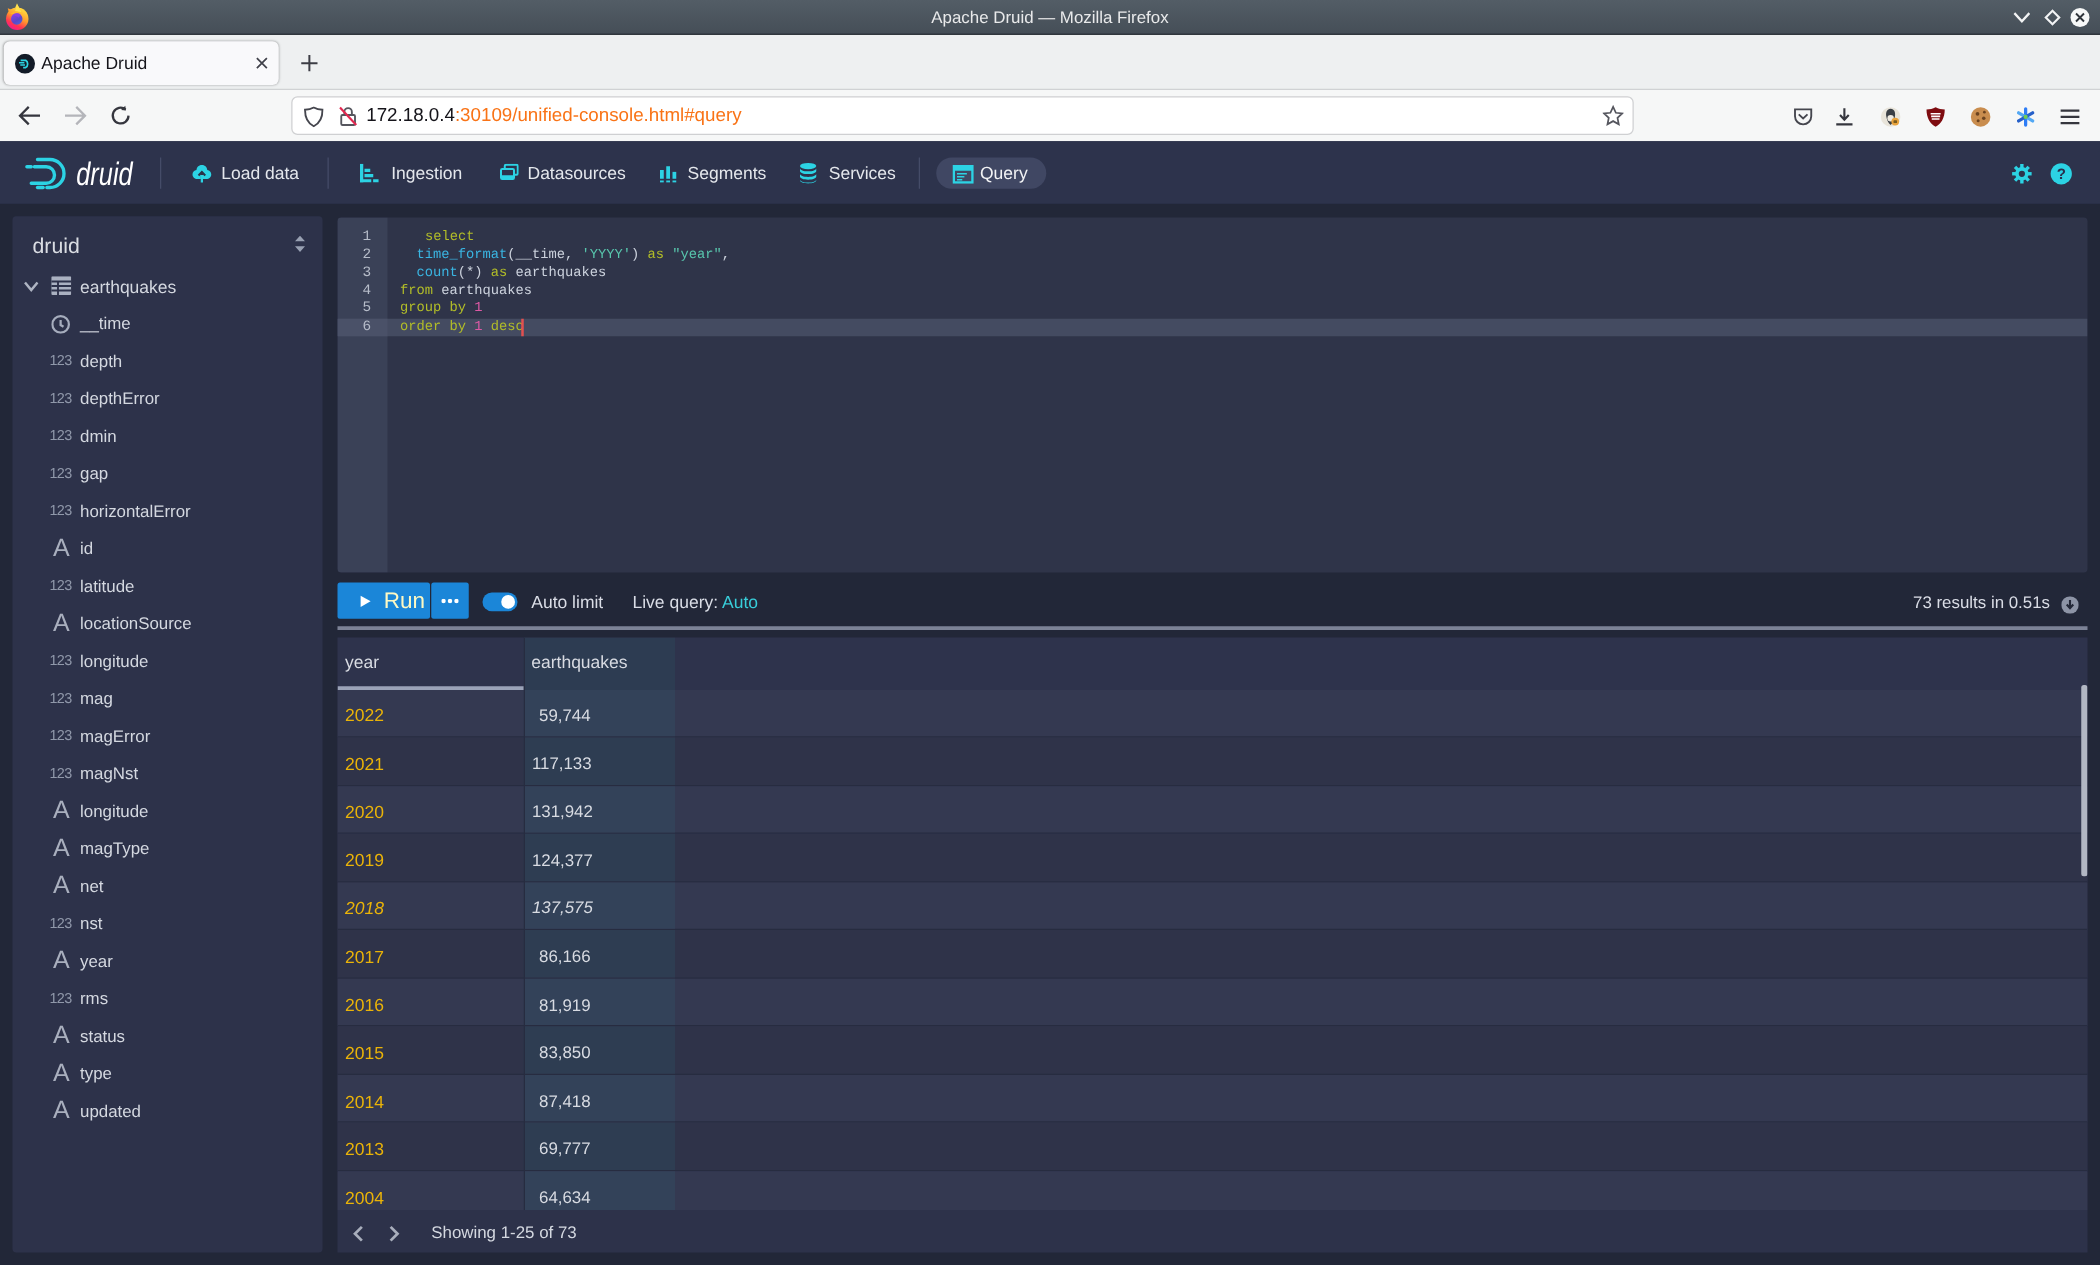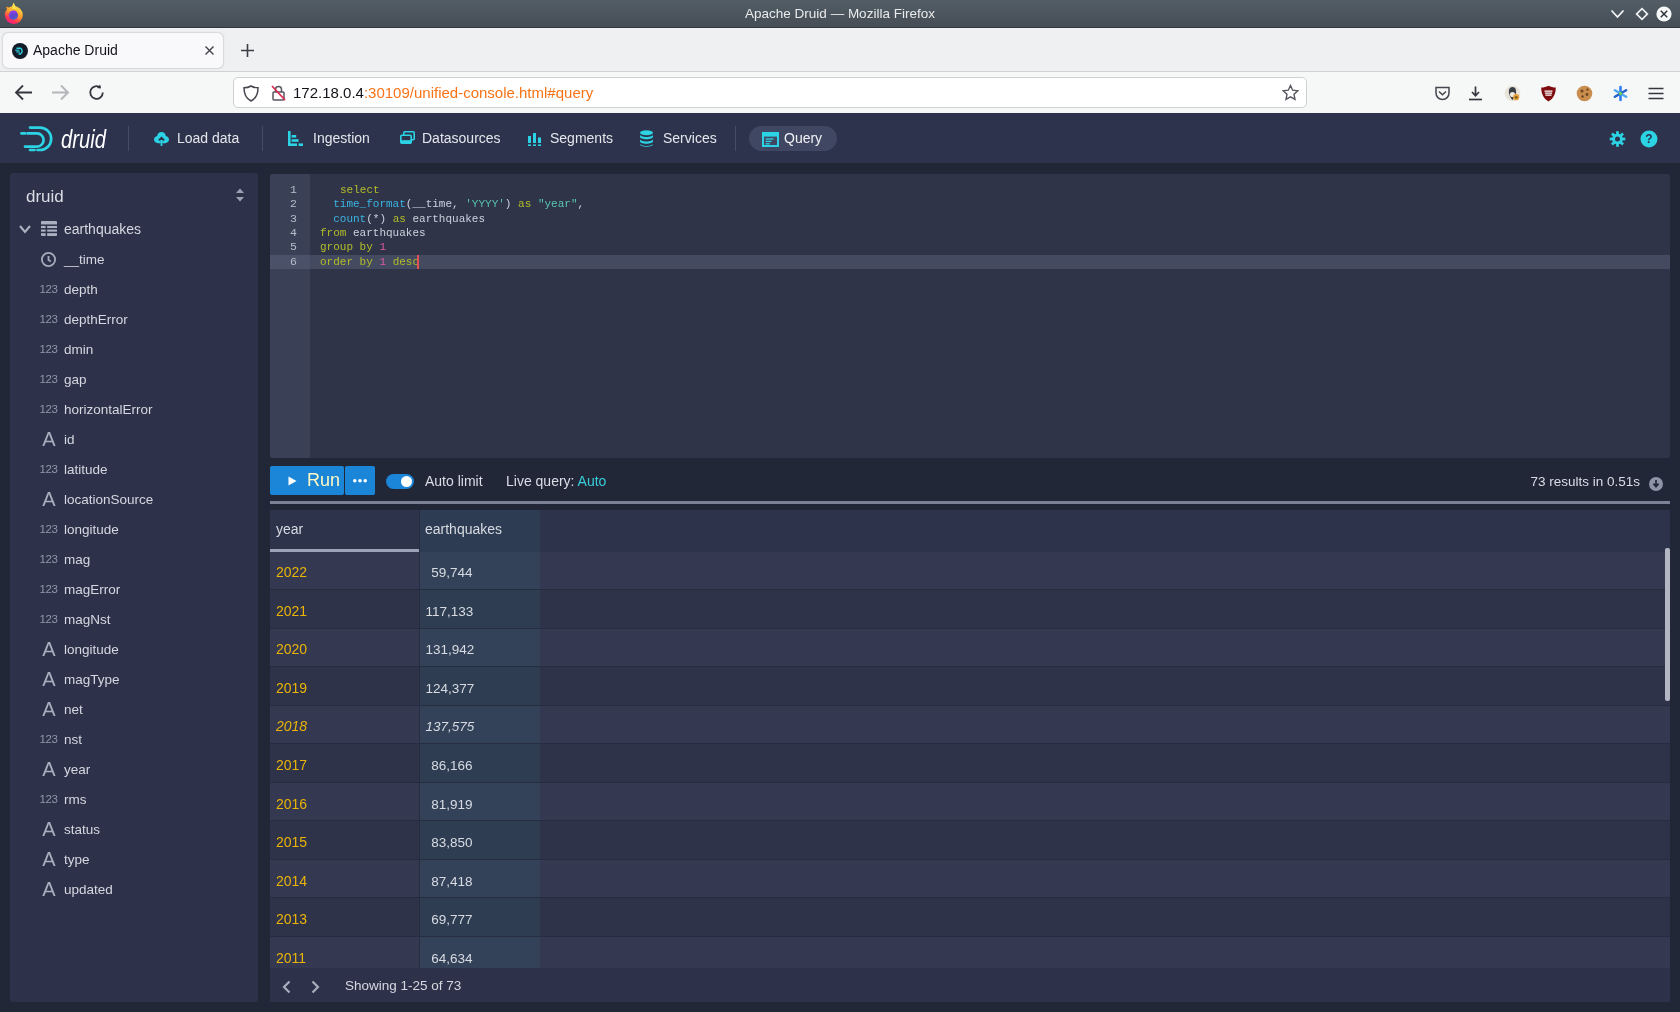--- a/index.html
+++ b/index.html
@@ -482,21 +482,21 @@
       <span class="y">2014</span>
       <span class="v">87,418</span>
     </div>
     <div class="trow e" style="top:388.45px;">
       <span class="chl"></span>
       <span class="y">2013</span>
       <span class="v">69,777</span>
     </div>
     <div class="trow o" style="top:427px;">
       <span class="chl"></span>
-      <span class="y">2011</span>
+      <span class="y">2004</span>
       <span class="v">64,634</span>
     </div>
     <div id="vscroll"></div>
   </div>
 
   <div class="abs" id="pager">
     <svg class="abs" style="left:12px;top:12px;" width="9" height="14" viewBox="0 0 9 14">
       <path d="M7.5 1.5 L2 7 L7.5 12.5" fill="none" stroke="#a8aebc" stroke-width="2.2"></path>
     </svg>
     <svg class="abs" style="left:41px;top:12px;" width="9" height="14" viewBox="0 0 9 14">

